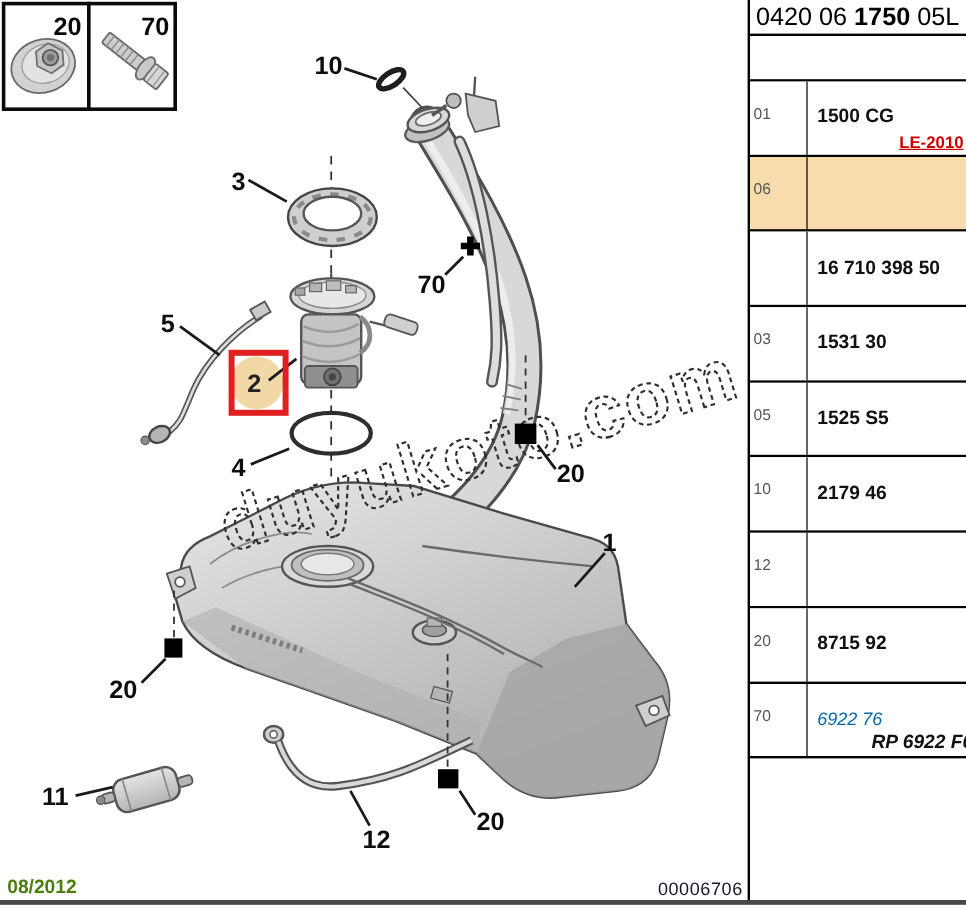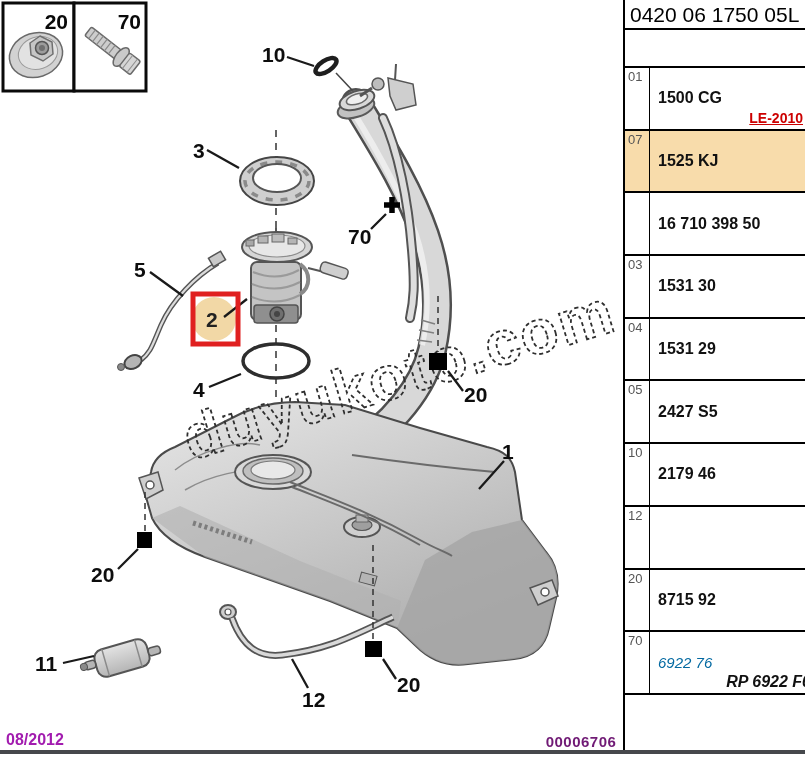--- a/index.html
+++ b/index.html
@@ -5,38 +5,38 @@
   html,body{margin:0;padding:0;background:#fff;}
   #stage{position:relative;width:805px;height:758px;background:#fff;overflow:hidden;
          font-family:"Liberation Sans","DejaVu Sans",sans-serif;}
   
   #diagram{position:absolute;left:0;top:0;width:623px;height:750px;}
   
   #ptable{position:absolute;left:623px;top:0;width:182px;height:750px;
           border-left:2px solid #000;box-sizing:border-box;background:#fff;}
   #phead{height:30px;border-bottom:2px solid #000;box-sizing:border-box;
          font-size:21px;line-height:29px;padding-left:5px;white-space:nowrap;color:#000;}
-  #phead b{font-weight:normal;}
+  #phead b{font-weight:bold;}
   #pblank{height:38px;border-bottom:2px solid #000;box-sizing:border-box;}
   .trow{height:62.7px;border-bottom:2px solid #000;box-sizing:border-box;
         display:flex;position:relative;background:#fff;}
   .trow.hl{background:var(--hl,#f8dcab);}
-  .tref{width:25px;border-right:1.5px solid #000;box-sizing:border-box;
-        font-size:13px;color:#555;padding:1px 0 0 3px;flex:0 0 auto;}
+  .tref{width:48px;border-right:1.5px solid #000;box-sizing:border-box;
+        font-size:13px;color:#555;padding:19px 0 0 3px;flex:0 0 auto;}
   .tpart{flex:1;display:flex;align-items:center;padding-left:8px;position:relative;}
   .pnum{font-weight:bold;font-size:16px;color:#111;white-space:nowrap;}
   .pnum.muted{font-weight:normal;font-style:italic;color:#0369a1;font-size:15px;}
   .plink{position:absolute;right:2px;bottom:3px;color:#cc0000;font-size:14px;
          font-weight:bold;text-decoration:underline;white-space:nowrap;text-align:center;}
   .pnote{position:absolute;right:-6px;bottom:2px;font-size:16px;font-weight:bold;
          font-style:italic;color:#111;white-space:nowrap;}
   
-  #footer-date{position:absolute;left:6px;top:731px;font-size:16px;font-weight:bold;color:#a21caf;}
-  #footer-doc{position:absolute;left:543px;top:733px;width:76px;text-align:center;
-              font-size:15px;font-weight:bold;letter-spacing:.5px;color:#701a75;}
+  #footer-date{position:absolute;left:6px;top:731px;font-size:16px;font-weight:bold;color:#4d7c0f;}
+  #footer-doc{position:absolute;left:543px;top:733px;width:76px;text-align:right;
+              font-size:15px;font-weight:normal;letter-spacing:.5px;color:#0f172a;}
   #bottombar{position:absolute;left:0;top:750px;width:805px;height:4px;background:#46484c;}
 </style>
 </head>
 <body>
 
 <div id="stage">
 
   <svg id="diagram" viewBox="0 0 623 750" xmlns="http://www.w3.org/2000/svg">
     <defs>
       <linearGradient id="gTank" x1="0" y1="0" x2="0.6" y2="1">
@@ -223,47 +223,38 @@
     <div id="pblank"></div>
     <div id="prows">
         <div class="trow">
           <div class="tref">01</div>
           <div class="tpart">
             <span class="pnum">1500 CG</span>
             <span class="plink">LE-2010</span>
           </div>
         </div>
         <div class="trow hl">
-          <div class="tref">07</div>
-          <div class="tpart">
-            <span class="pnum">1525 KJ</span>
-          </div>
+          <div class="tref">06</div>
         </div>
         <div class="trow">
           <div class="tref"></div>
           <div class="tpart">
             <span class="pnum">16 710 398 50</span>
           </div>
         </div>
         <div class="trow">
           <div class="tref">03</div>
           <div class="tpart">
             <span class="pnum">1531 30</span>
           </div>
         </div>
         <div class="trow">
-          <div class="tref">04</div>
-          <div class="tpart">
-            <span class="pnum">1531 29</span>
-          </div>
-        </div>
-        <div class="trow">
           <div class="tref">05</div>
           <div class="tpart">
-            <span class="pnum">2427 S5</span>
+            <span class="pnum">1525 S5</span>
           </div>
         </div>
         <div class="trow">
           <div class="tref">10</div>
           <div class="tpart">
             <span class="pnum">2179 46</span>
           </div>
         </div>
         <div class="trow">
           <div class="tref">12</div>

